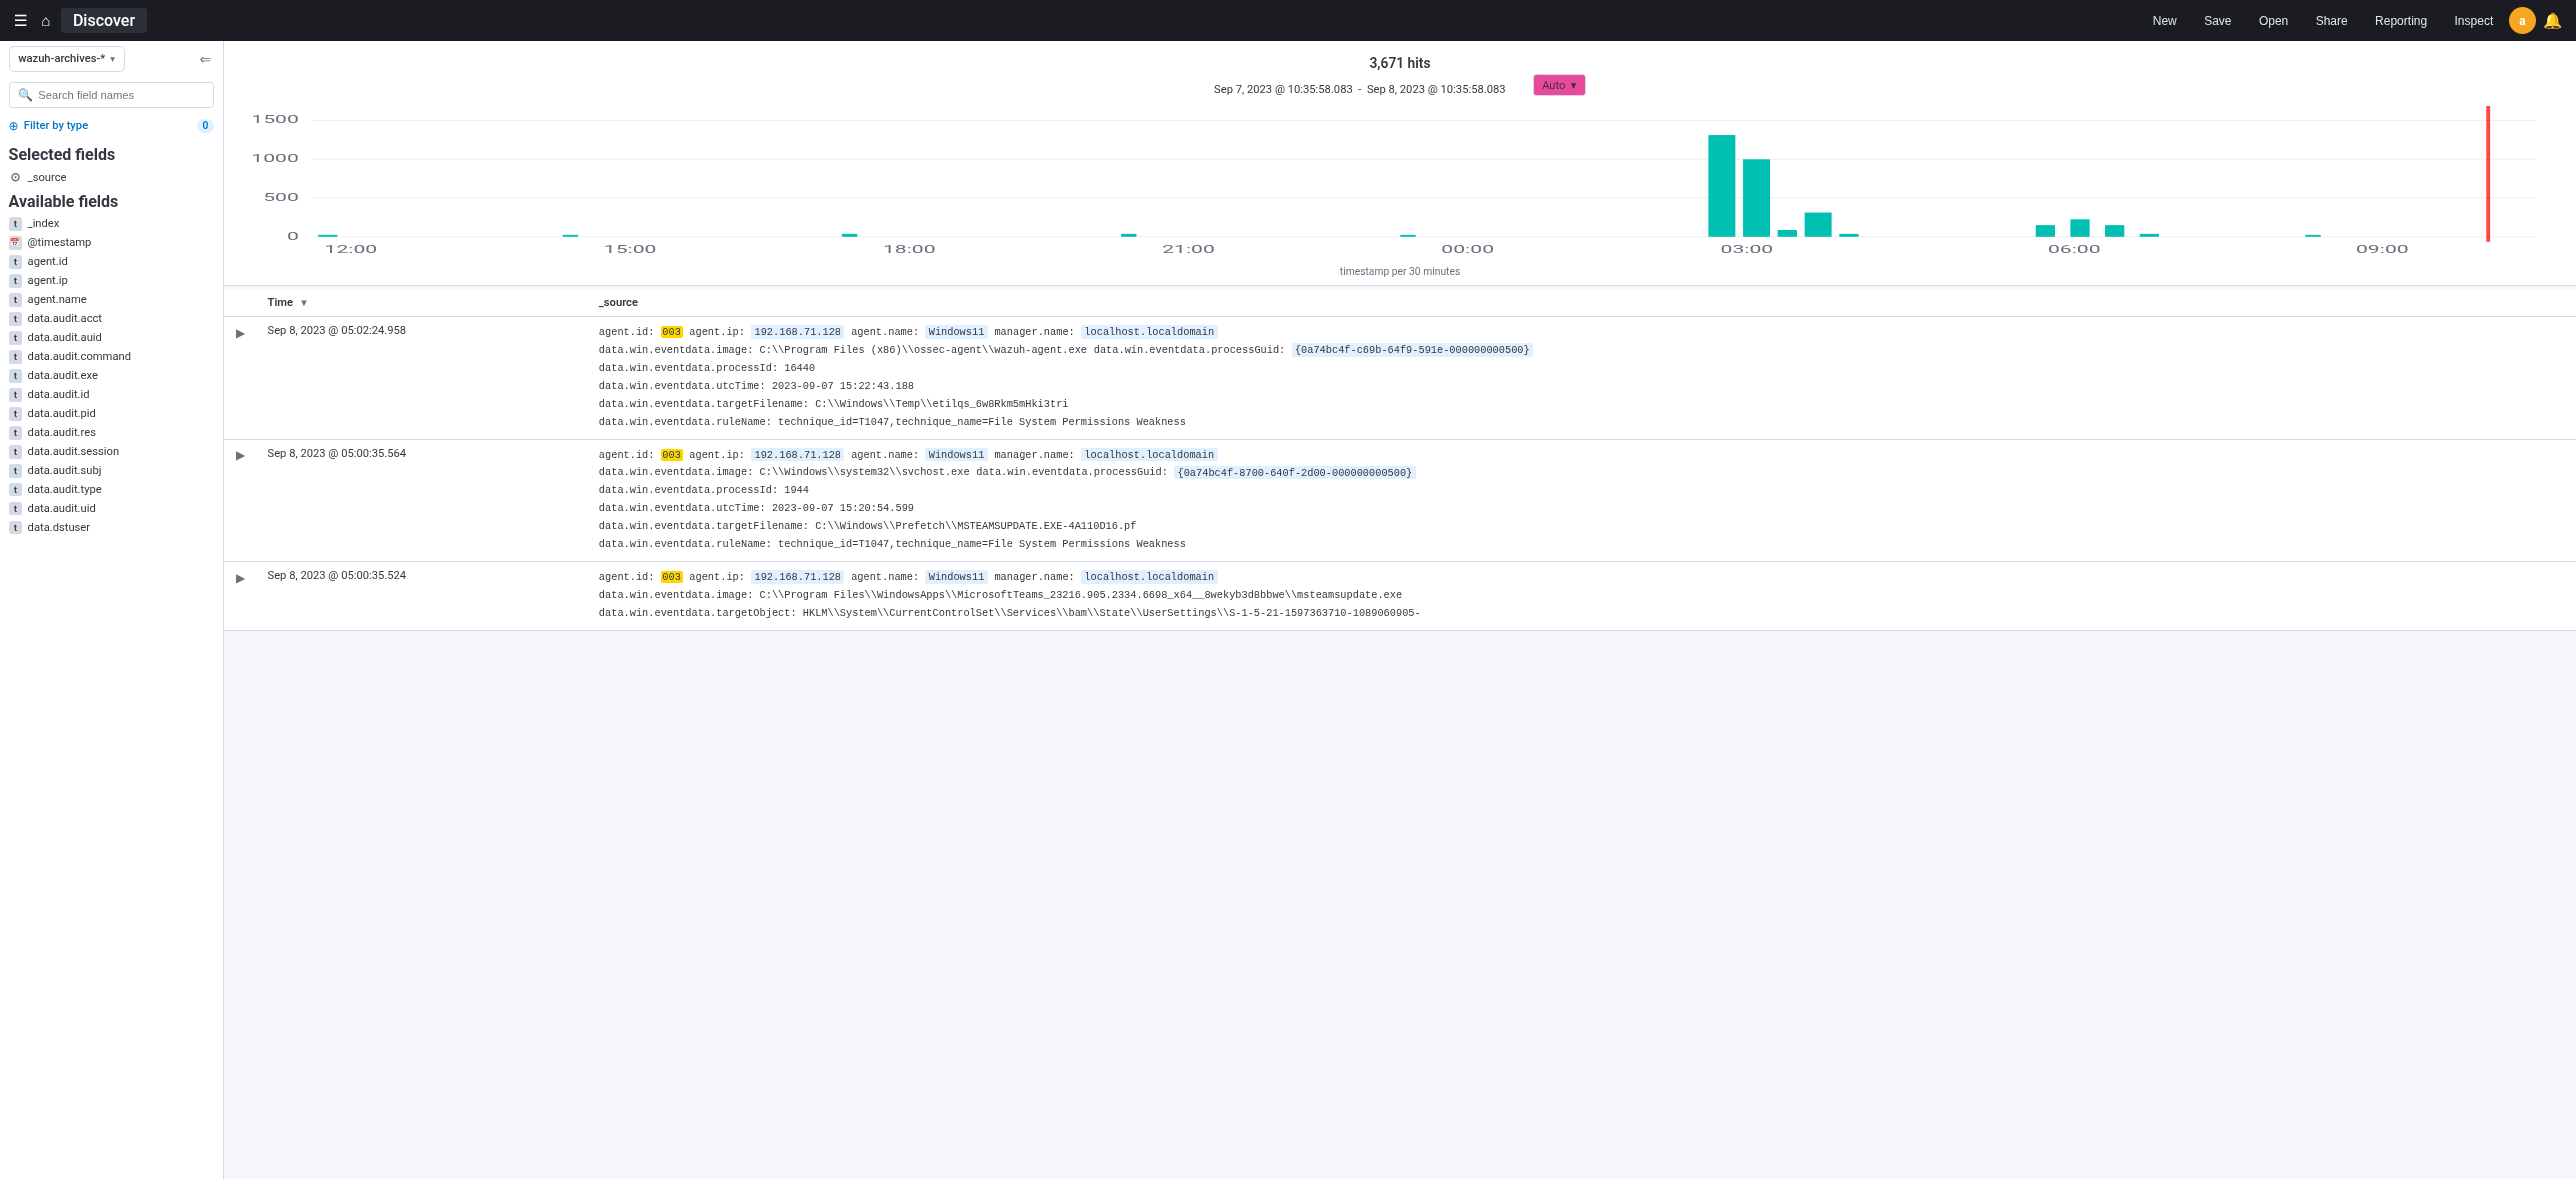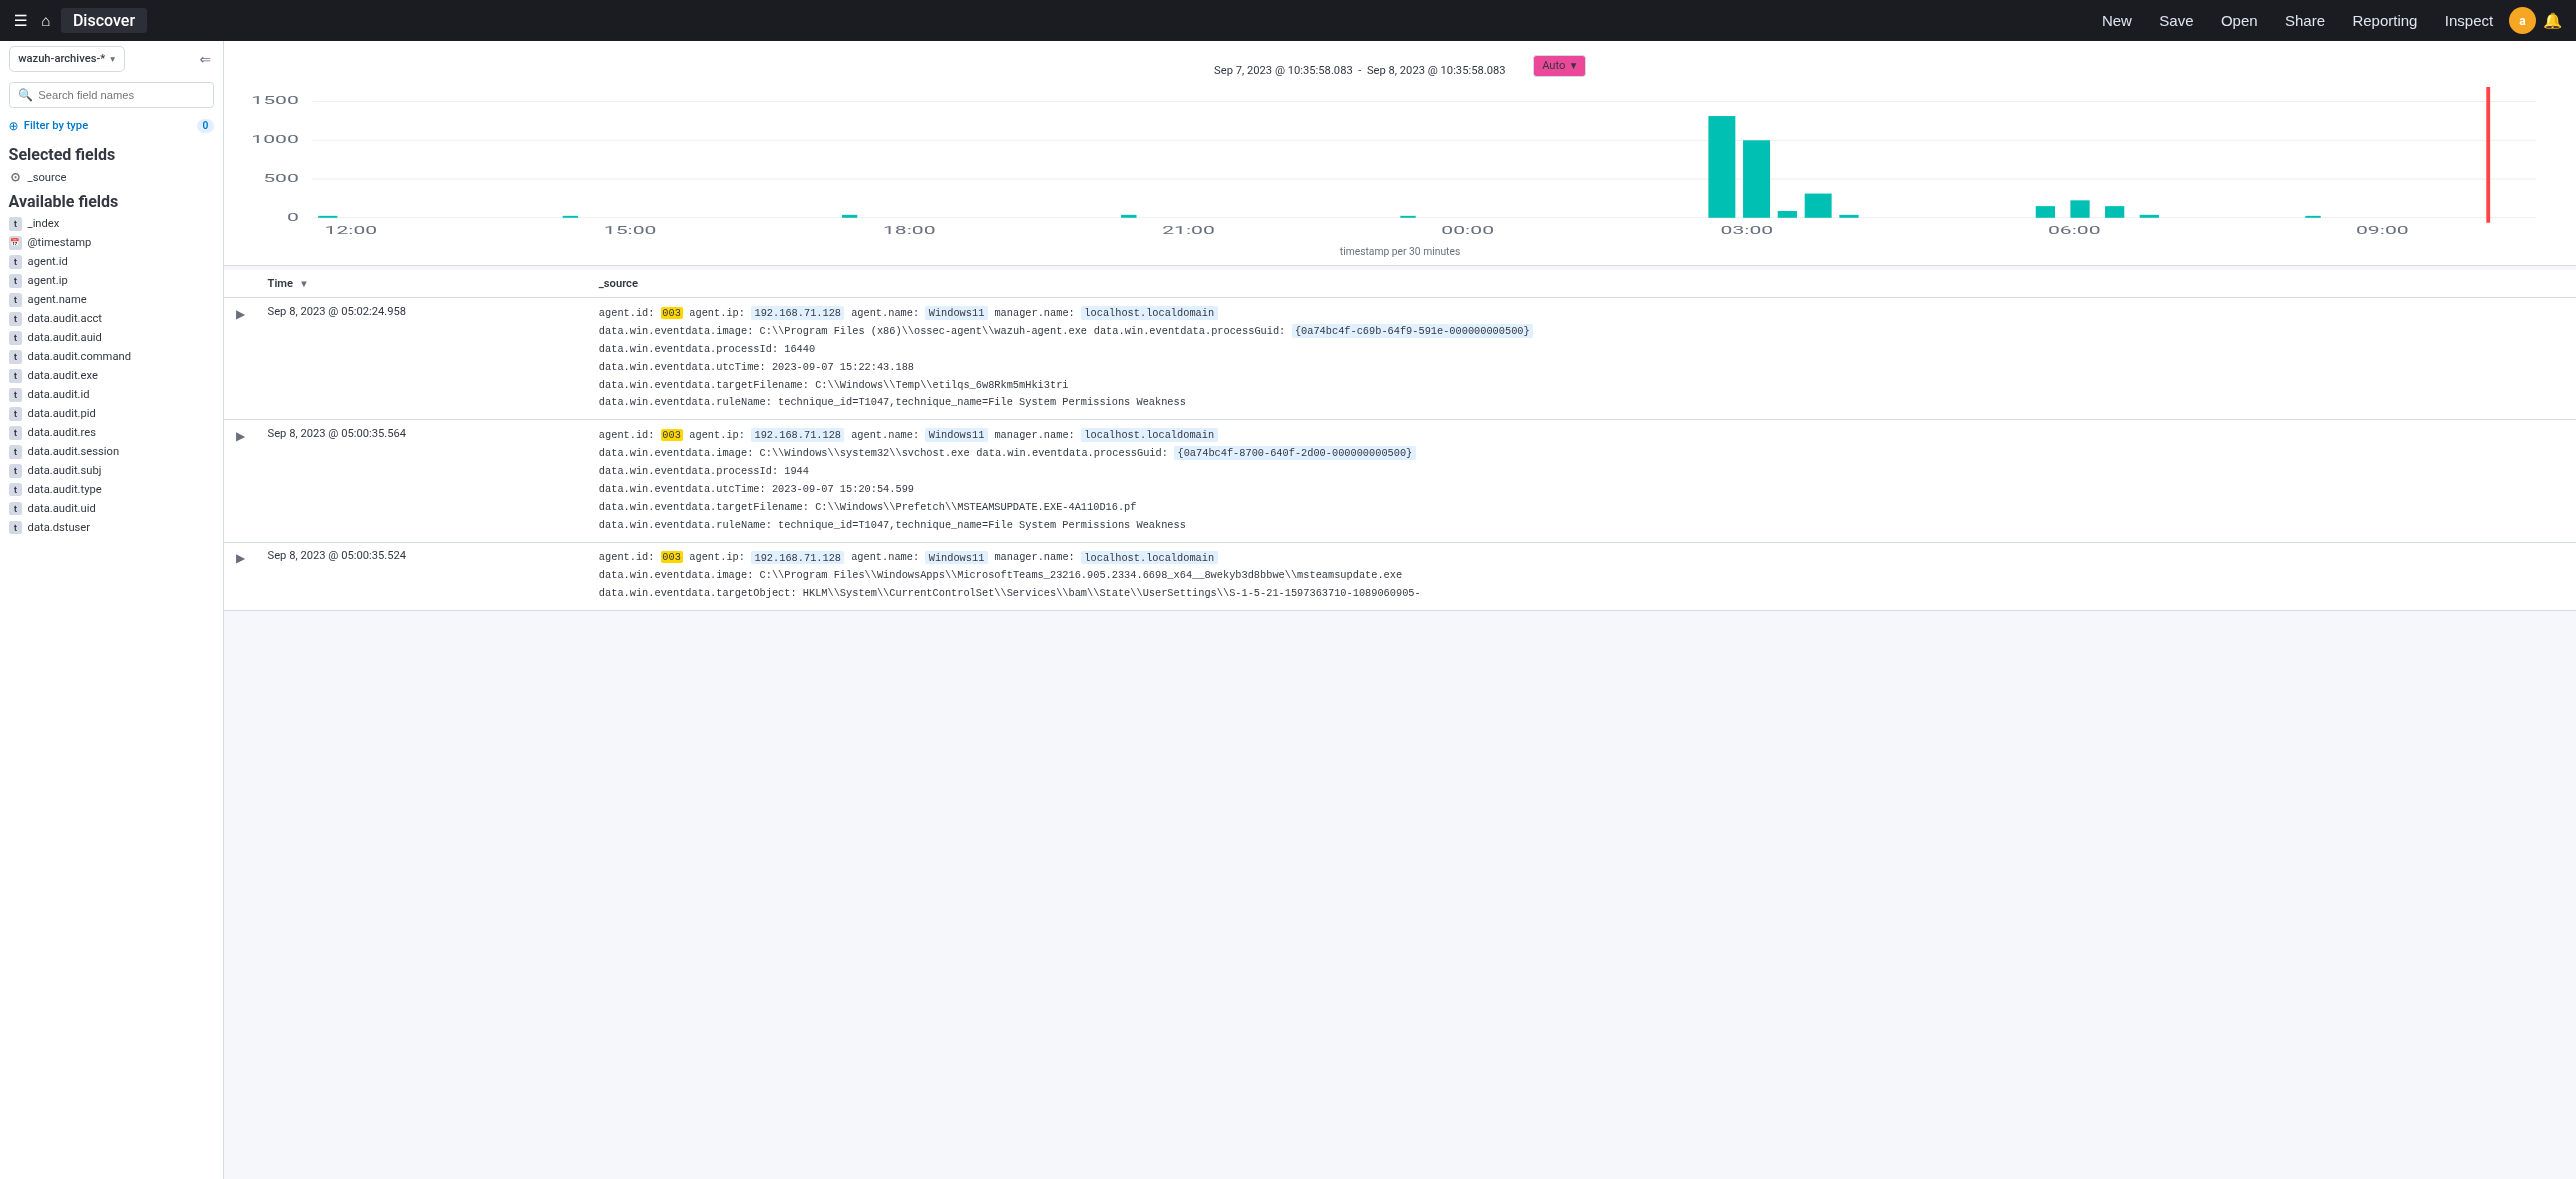--- a/index.html
+++ b/index.html
@@ -10,21 +10,21 @@
       display: flex; align-items: center; height: 41px; background: #1a1c21; padding: 0 10.3px; gap: 6.9px;
     }
     .nav-hamburger { color: #fff; font-size: 15.5px; cursor: pointer; padding: 3.4px; }
     .nav-home { color: #fff; font-size: 15.5px; padding: 3.4px; }
     .nav-breadcrumb {
       background: #2c2f38; color: #fff; padding: 3.4px 12px; border-radius: 3.4px; font-size: 16px; font-weight: 500;
     }
     .nav-spacer { flex: 1; }
     .nav-actions { display: flex; align-items: center; gap: 3.4px; }
     .nav-btn {
-      background: transparent; color: #dfe5ef; border: none; padding: 5.2px 12px; font-size: 15px; cursor: pointer; border-radius: 3.4px;
+      background: transparent; color: #dfe5ef; border: none; padding: 5.2px 12px; font-size: 12px; cursor: pointer; border-radius: 3.4px;
     }
     .nav-avatar {
       width: 27.6px; height: 27.6px; background: #f5a623; border-radius: 50%; display: flex; align-items: center; justify-content: center;
       color: #fff; font-weight: bold; font-size: 12px; cursor: pointer;
     }
     .nav-bell { color: #dfe5ef; font-size: 15.5px; cursor: pointer; padding: 3.4px; }
 
     
     .main-layout { display: flex; height: calc(100vh - 41px); overflow: hidden; }
 
@@ -245,20 +245,21 @@
       <div class="sidebar-item">
         <span class="field-type-icon field-type-t">t</span>
         <span class="field-name">data.dstuser</span>
       </div>
     </div>
   </div>
 
   <div class="main-content">
 
     <div class="chart-area">
+      <div class="hits-title">3,671 hits</div>
       <div class="date-range-row">
         <span class="date-range-text">
           <span>Sep 7, 2023 @ 10:35:58.083</span>
           &nbsp;-&nbsp;
           <span>Sep 8, 2023 @ 10:35:58.083</span>
         </span>
         <div class="auto-select">
           <span>Auto</span>
           <span>▾</span>
         </div>

